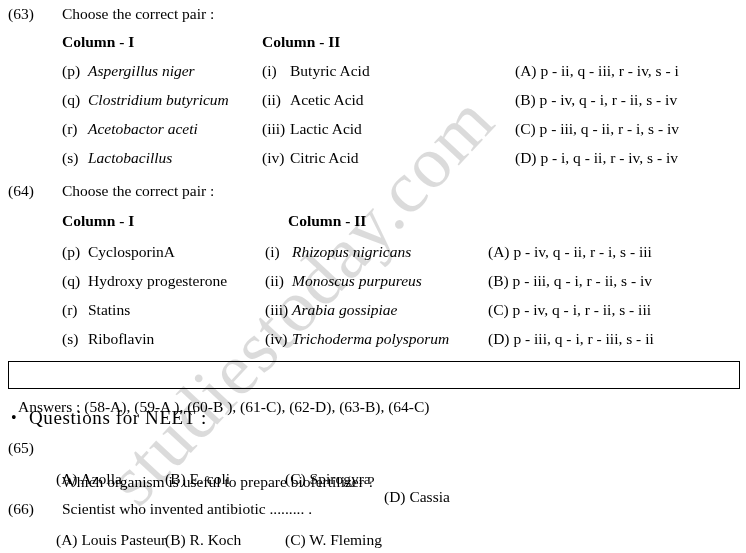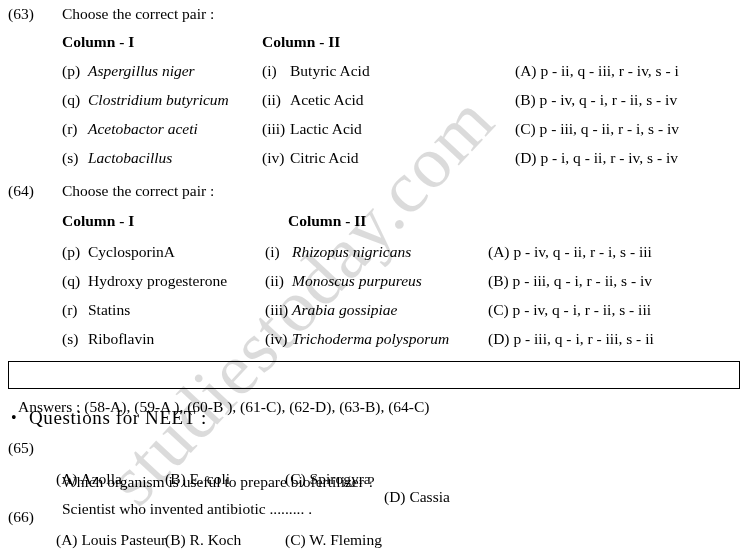--- a/index.html
+++ b/index.html
@@ -259,21 +259,21 @@
 
     <div class="row" style="top:469px;">
       <span class="mcq-opt oA">(A) Azolla</span>
       <span class="mcq-opt oB">(B) E. coli</span>
       <span class="mcq-opt oC">(C) Spirogyra</span>
       <span class="mcq-opt oD">(D) Cassia</span>
     </div>
   </div>
 
   <div class="qblock">
-    <div class="qnum" style="top:499px;margin-top:8px;">(66)</div>
+    <div class="qnum" style="top:499px;">(66)</div>
     <div class="qstem" style="top:499px;">Scientist who invented antibiotic ......... .</div>
 
     <div class="row" style="top:530px;">
       <span class="mcq-opt oA">(A) Louis Pasteur</span>
       <span class="mcq-opt oB">(B) R. Koch</span>
       <span class="mcq-opt oC">(C) W. Fleming</span>
     </div>
   </div>
 
 </div>

